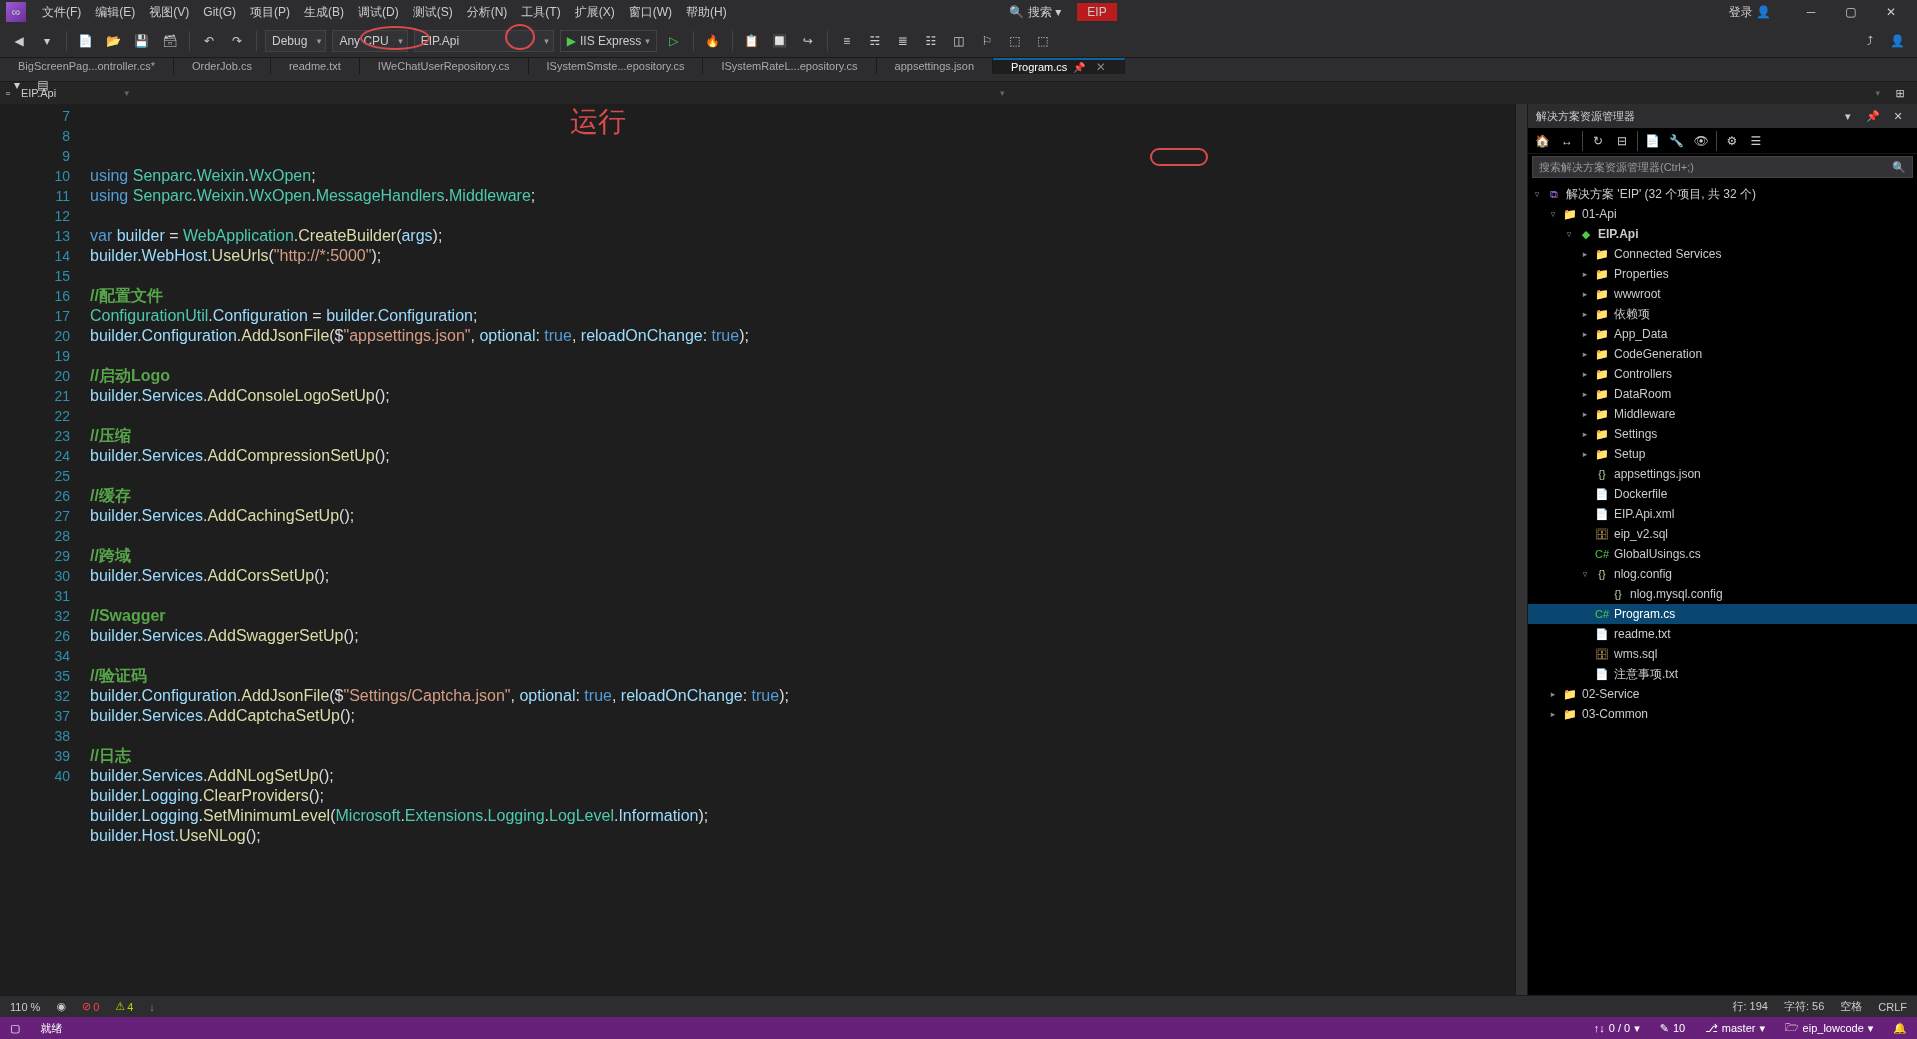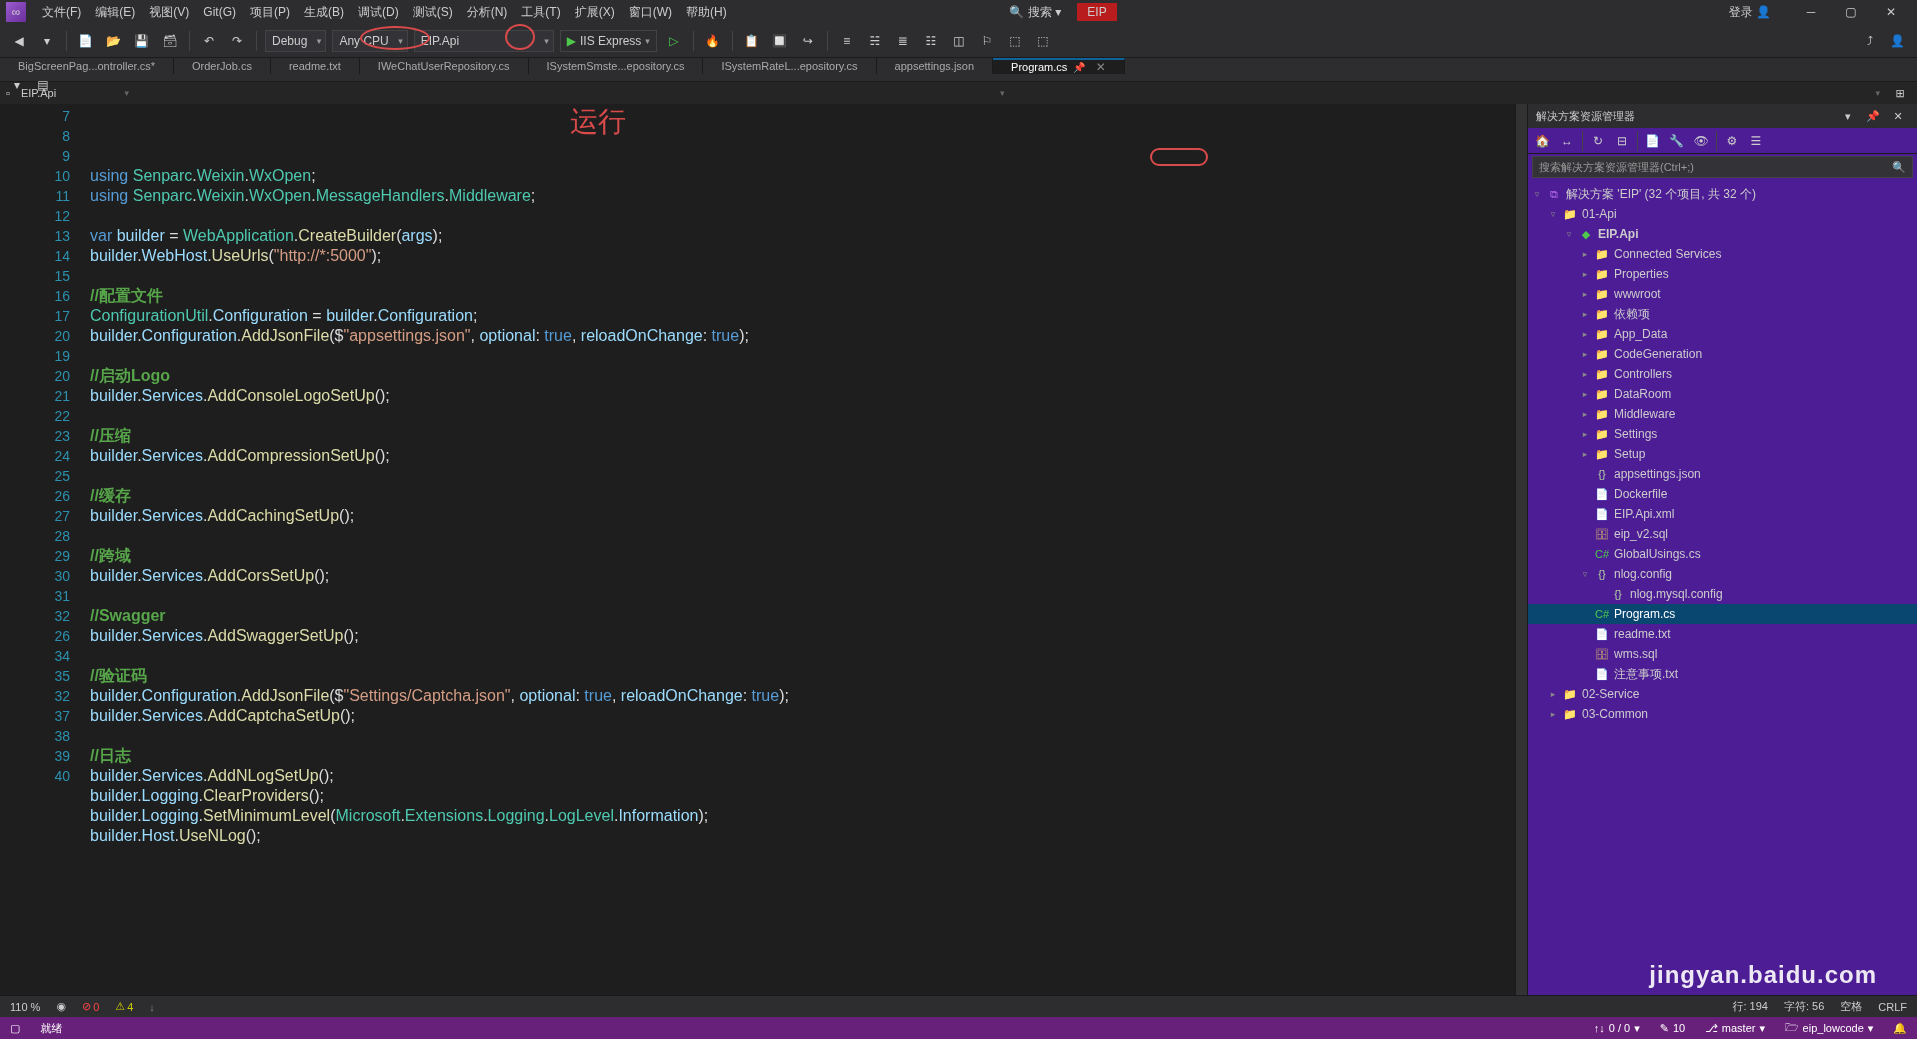--- a/index.html
+++ b/index.html
@@ -51,21 +51,21 @@
 .str { color: #d69d85; }
 .cmt { color: #57a64a; font-weight: bold; }
 .mth { color: #dcdcaa; }
 .var { color: #9cdcfe; }
 .prm { color: #9cdcfe; }
 .op { color: #dcdcdc; }
 .margin-bar { width: 12px; background: #333; border-left:1px solid #1a1a1a;}
 .annotation { position: absolute; color: #d94a4a; font-size: 28px; font-family: cursive; pointer-events: none; text-align: center; }
 
 
-.solexp { width: 390px; background: #4c1d95; border-left: 1px solid #1a1a1a; display: flex; flex-direction: column; }
+.solexp { width: 390px; background: #000000; border-left: 1px solid #1a1a1a; display: flex; flex-direction: column; }
 .solexp-title { height: 24px; background: #2d2d30; padding: 0 8px; display: flex; align-items: center; font-size: 11px; justify-content: space-between;}
 .solexp-toolbar { height: 26px; display: flex; align-items: center; padding: 0 4px; gap: 2px; border-bottom: 1px solid #1a1a1a; }
 .solexp-search { height: 22px; margin: 2px 4px; background: #333337; border: 1px solid #434346; padding: 0 6px; display: flex; align-items: center; font-size: 11px; color: #999; }
 .solexp-tree { flex: 1; overflow: auto; padding: 4px 0; font-size: 12px; }
 .tree-row { height: 20px; display: flex; align-items: center; gap: 4px; cursor: pointer; padding-left: 4px; }
 .tree-row.selected { background: #094771; color: #fff; }
 .exp { width: 10px; text-align: center; color: #888; font-size: 9px; }
 .ficon { width: 16px; height: 16px; display: inline-flex; align-items: center; justify-content: center; font-size: 11px; }
 .f-folder { color: #dcb67a; }
 .f-cs { color: #4ec94e; }
@@ -437,14 +437,13 @@
   <span class="item">⎇ <span>master</span> ▾</span>
   <span class="item">🗁 <span>eip_lowcode</span> ▾</span>
   <span class="item">🔔</span>
 </div>
 
 <div class="circle-mark" style="left:360px;top:26px;width:70px;height:24px;"></div>
 <div class="circle-mark" style="left:505px;top:24px;width:30px;height:26px;"></div>
 <div class="circle-mark" style="left:1150px;top:148px;width:58px;height:18px;border-radius:12px;"></div>
 
 <div class="watermark">
-  <div class="sub">jingyan.baidu.com</div>
 </div>
 
 </body></html>

